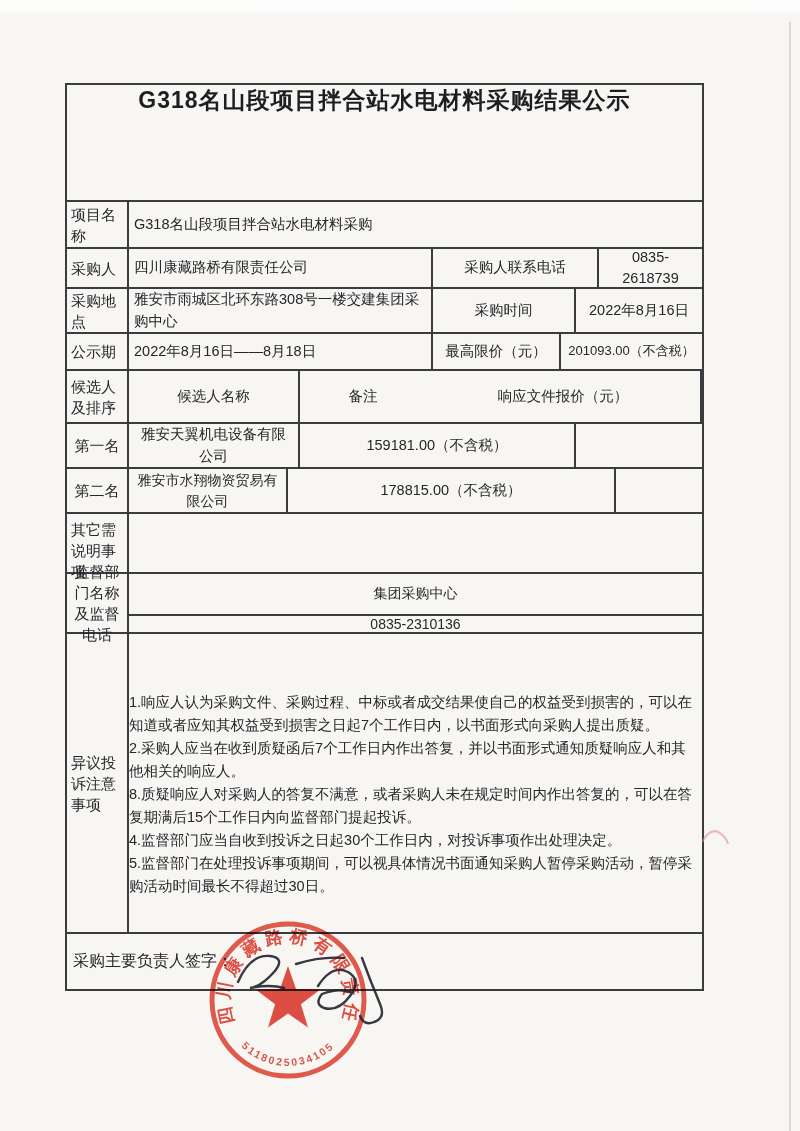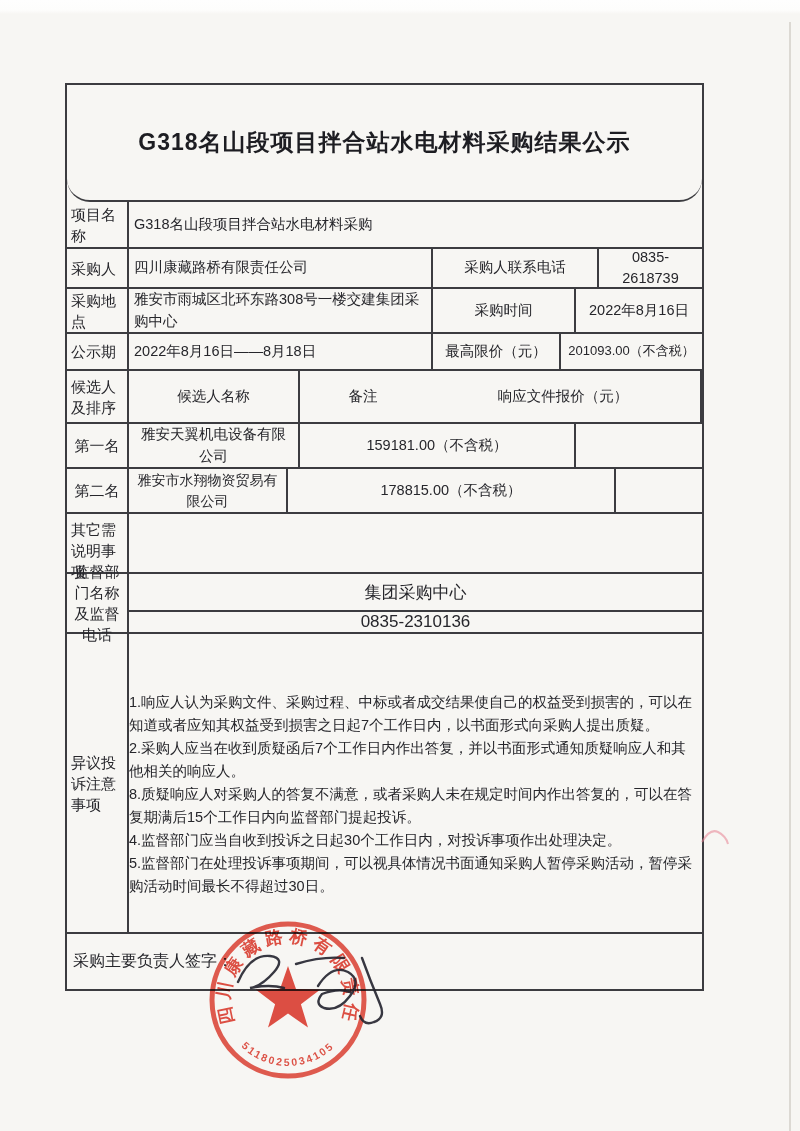--- a/index.html
+++ b/index.html
@@ -15,26 +15,26 @@
     border:2px solid #3c3c40;box-sizing:border-box;background:transparent;
   }
   .trow{display:flex;box-sizing:border-box;border-bottom:2px solid #3c3c40;}
   .trow.last{border-bottom:none;}
   .cell{box-sizing:border-box;border-right:2px solid #3c3c40;display:flex;align-items:center;
         font-size:14.5px;line-height:1.45;padding:2px 5px;}
   .cell.end{border-right:none;}
   .cell.center{justify-content:center;text-align:center;}
   .cell.top{align-items:flex-start;padding-top:5px;}
   .label-col{width:62px;flex:none;padding:2px 4px;font-size:15px;line-height:1.4;word-break:break-all;}
-  .title-row{height:115px;display:flex;align-items:center;justify-content:center;border-bottom:2px solid #3c3c40;border-radius:23px;}
+  .title-row{height:115px;display:flex;justify-content:center;border-bottom:2px solid #3c3c40;}
   .doc-title{font-size:23px;font-weight:bold;letter-spacing:1px;color:#1d1d22;}
   .val{color:#26262b;}
   .small{font-size:13px;}
   .sup-split{flex:1;display:flex;flex-direction:column;}
-  .sup-cell{box-sizing:border-box;display:flex;align-items:center;justify-content:center;font-size:17px;}
+  .sup-cell{box-sizing:border-box;display:flex;align-items:center;justify-content:center;font-size:14px;}
   .obj-content{flex:1;display:flex;flex-direction:column;justify-content:center;padding:30px 8px 8px 0;}
   .obj-content p{margin:0;font-size:14.5px;line-height:23px;word-break:break-all;}
   .sig-row{height:55px;display:flex;align-items:center;padding-left:6px;font-size:16px;border-radius:23px;}
   .stamp-wrap{position:absolute;left:198px;top:910px;width:180px;height:180px;mix-blend-mode:multiply;}
   .sig-ink{position:absolute;left:220px;top:938px;width:210px;height:90px;}
   .pink-mark{position:absolute;left:700px;top:826px;width:30px;height:22px;}
 </style>
 </head>
 <body>
 

